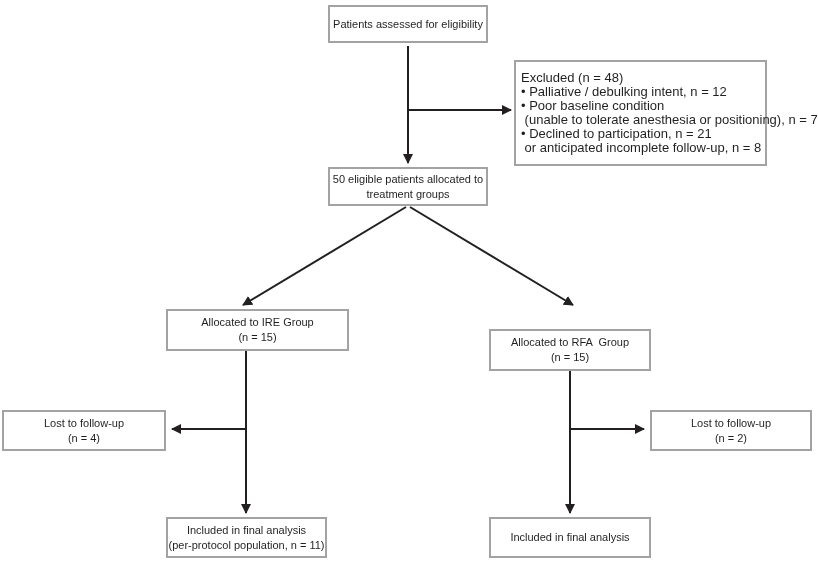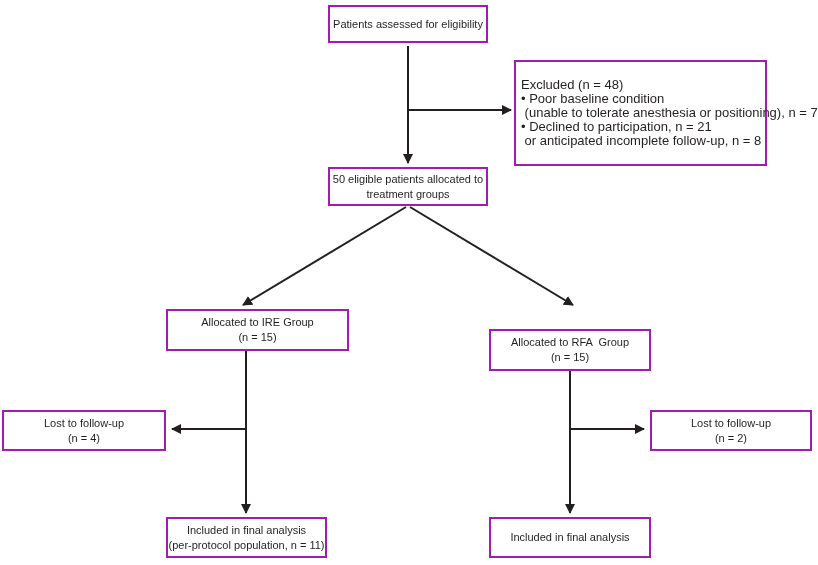--- a/index.html
+++ b/index.html
@@ -20,21 +20,21 @@
   #arrows line {
     stroke: #231f20;
     stroke-width: 2;
   }
   #arrows marker path {
     fill: #231f20;
   }
   .box {
     position: absolute;
     box-sizing: border-box;
-    border: 2px solid #a21caf;
+    border: 2px solid #a3a3a3;
     background: #ffffff;
     display: flex;
     flex-direction: column;
     justify-content: center;
     font-size: 11px;
     line-height: 15px;
   }
   .box.center {
     align-items: center;
     text-align: center;
@@ -78,20 +78,21 @@
     <line x1="570" y1="351" x2="570" y2="513" marker-end="url(#ah)"></line>
     <line x1="570" y1="429" x2="644" y2="429" marker-end="url(#ah)"></line>
   </svg>
 
   <div class="box center" id="box-eligibility">
     <div class="line">Patients assessed for eligibility</div>
   </div>
 
   <div class="box left" id="box-excluded">
     <div class="line">Excluded (n = 48)</div>
+    <div class="line">• Palliative / debulking intent, n = 12</div>
     <div class="line">• Poor baseline condition</div>
     <div class="line"> (unable to tolerate anesthesia or positioning), n = 7</div>
     <div class="line">• Declined to participation, n = 21</div>
     <div class="line"> or anticipated incomplete follow-up, n = 8</div>
   </div>
 
   <div class="box center" id="box-allocated">
     <div class="line">50 eligible patients allocated to</div>
     <div class="line">treatment groups</div>
   </div>

